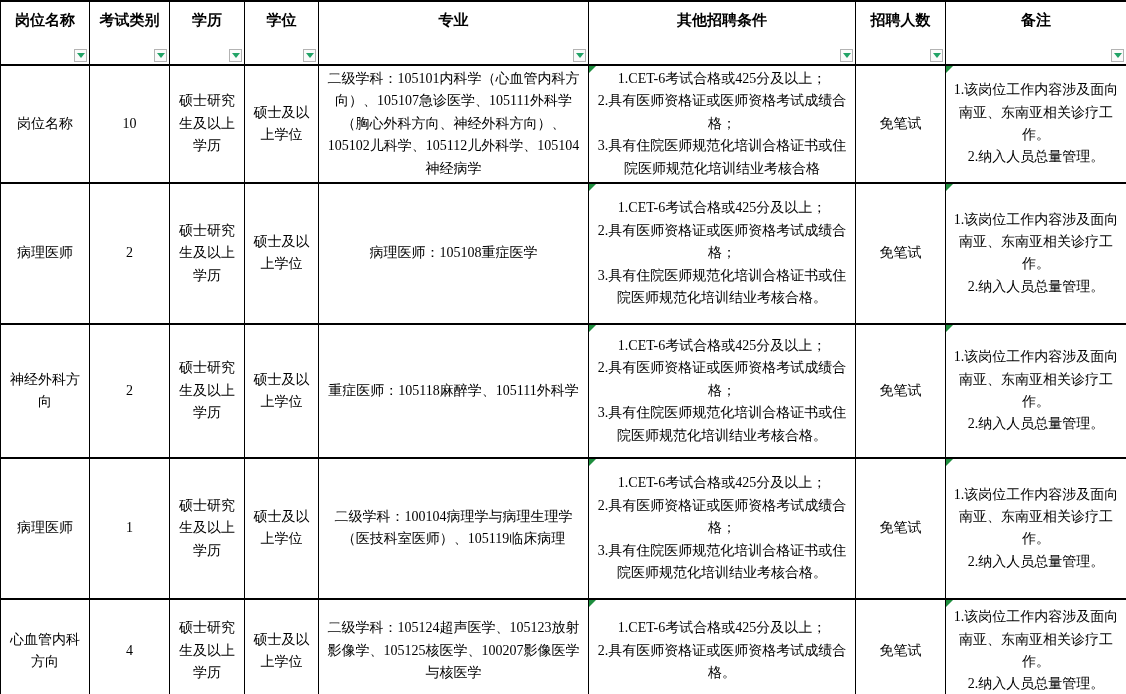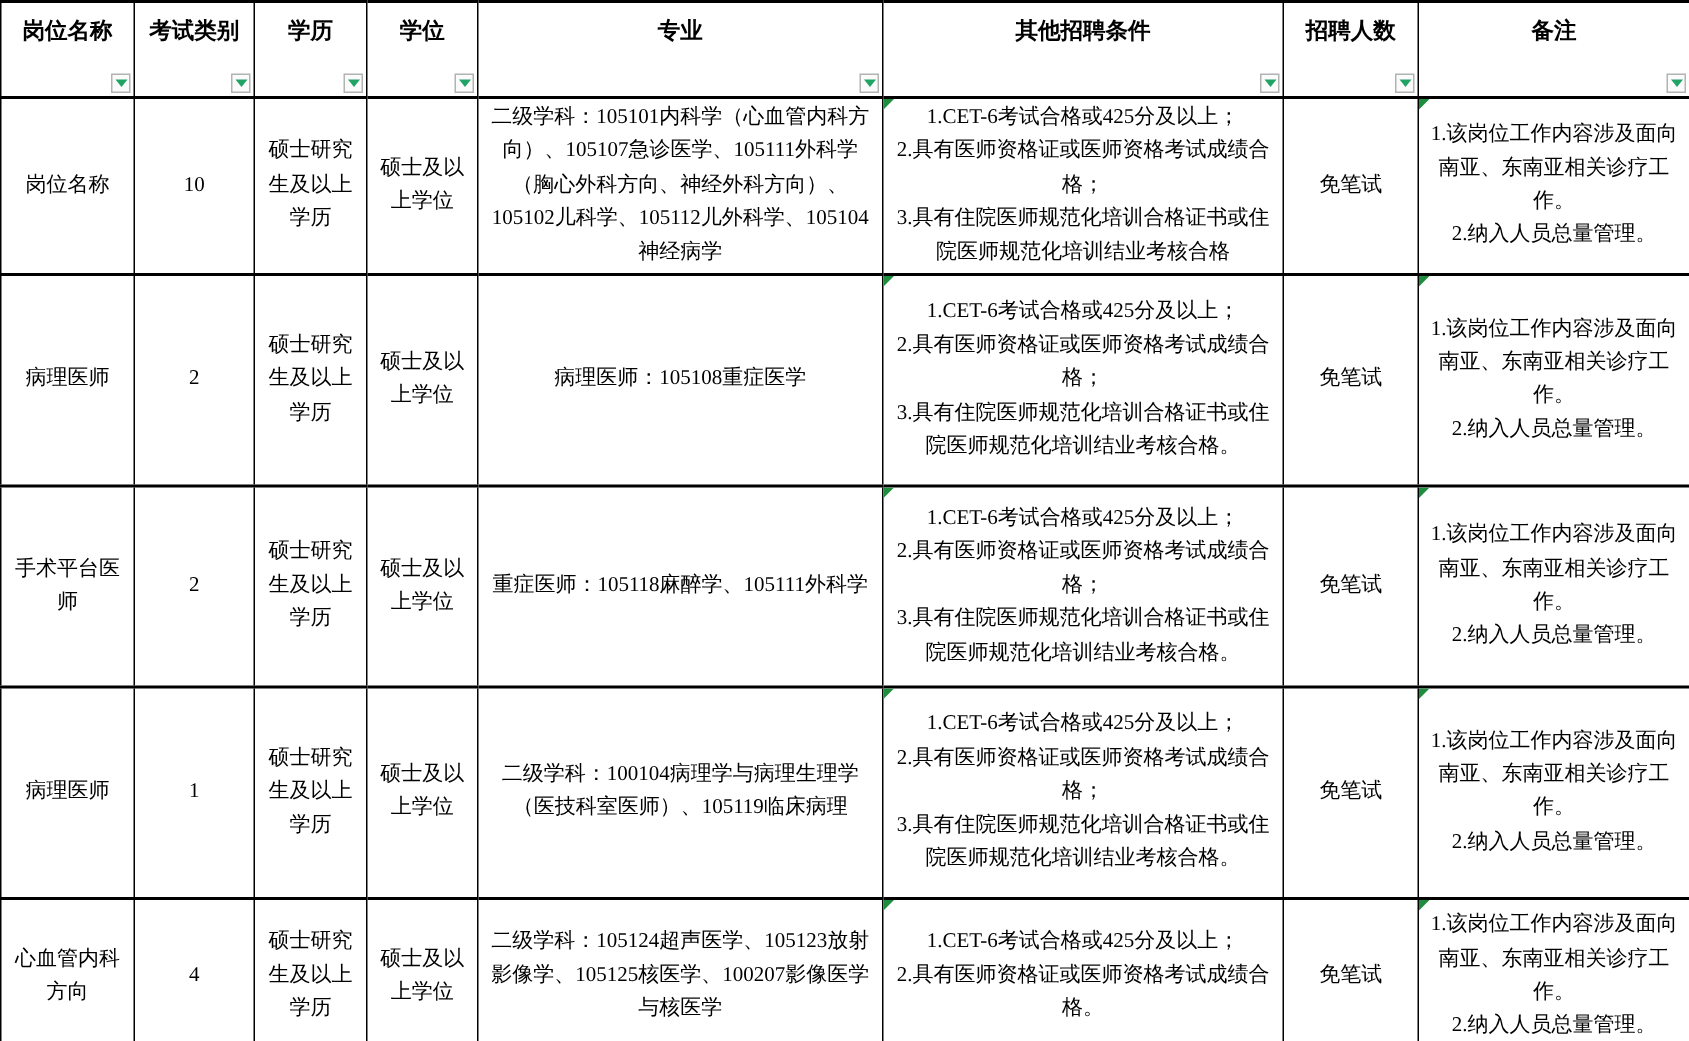--- a/index.html
+++ b/index.html
@@ -125,21 +125,21 @@
       <td class="c">硕士及以上学位</td>
       <td class="l">病理医师：105108重症医学</td>
       <td class="l pre"><i class="err"></i><span>1.CET-6考试合格或425分及以上；
 2.具有医师资格证或医师资格考试成绩合格；
 3.具有住院医师规范化培训合格证书或住院医师规范化培训结业考核合格。</span></td>
       <td class="c">免笔试</td>
       <td class="l pre"><i class="err"></i><span>1.该岗位工作内容涉及面向南亚、东南亚相关诊疗工作。
 2.纳入人员总量管理。</span></td>
     </tr>
     <tr class="r3">
-      <td class="c">手术平台医师</td>
+      <td class="c">神经外科方向</td>
       <td class="c">2</td>
       <td class="c">硕士研究生及以上学历</td>
       <td class="c">硕士及以上学位</td>
       <td class="l">重症医师：105118麻醉学、105111外科学</td>
       <td class="l pre"><i class="err"></i><span>1.CET-6考试合格或425分及以上；
 2.具有医师资格证或医师资格考试成绩合格；
 3.具有住院医师规范化培训合格证书或住院医师规范化培训结业考核合格。</span></td>
       <td class="c">免笔试</td>
       <td class="l pre"><i class="err"></i><span>1.该岗位工作内容涉及面向南亚、东南亚相关诊疗工作。
 2.纳入人员总量管理。</span></td>

